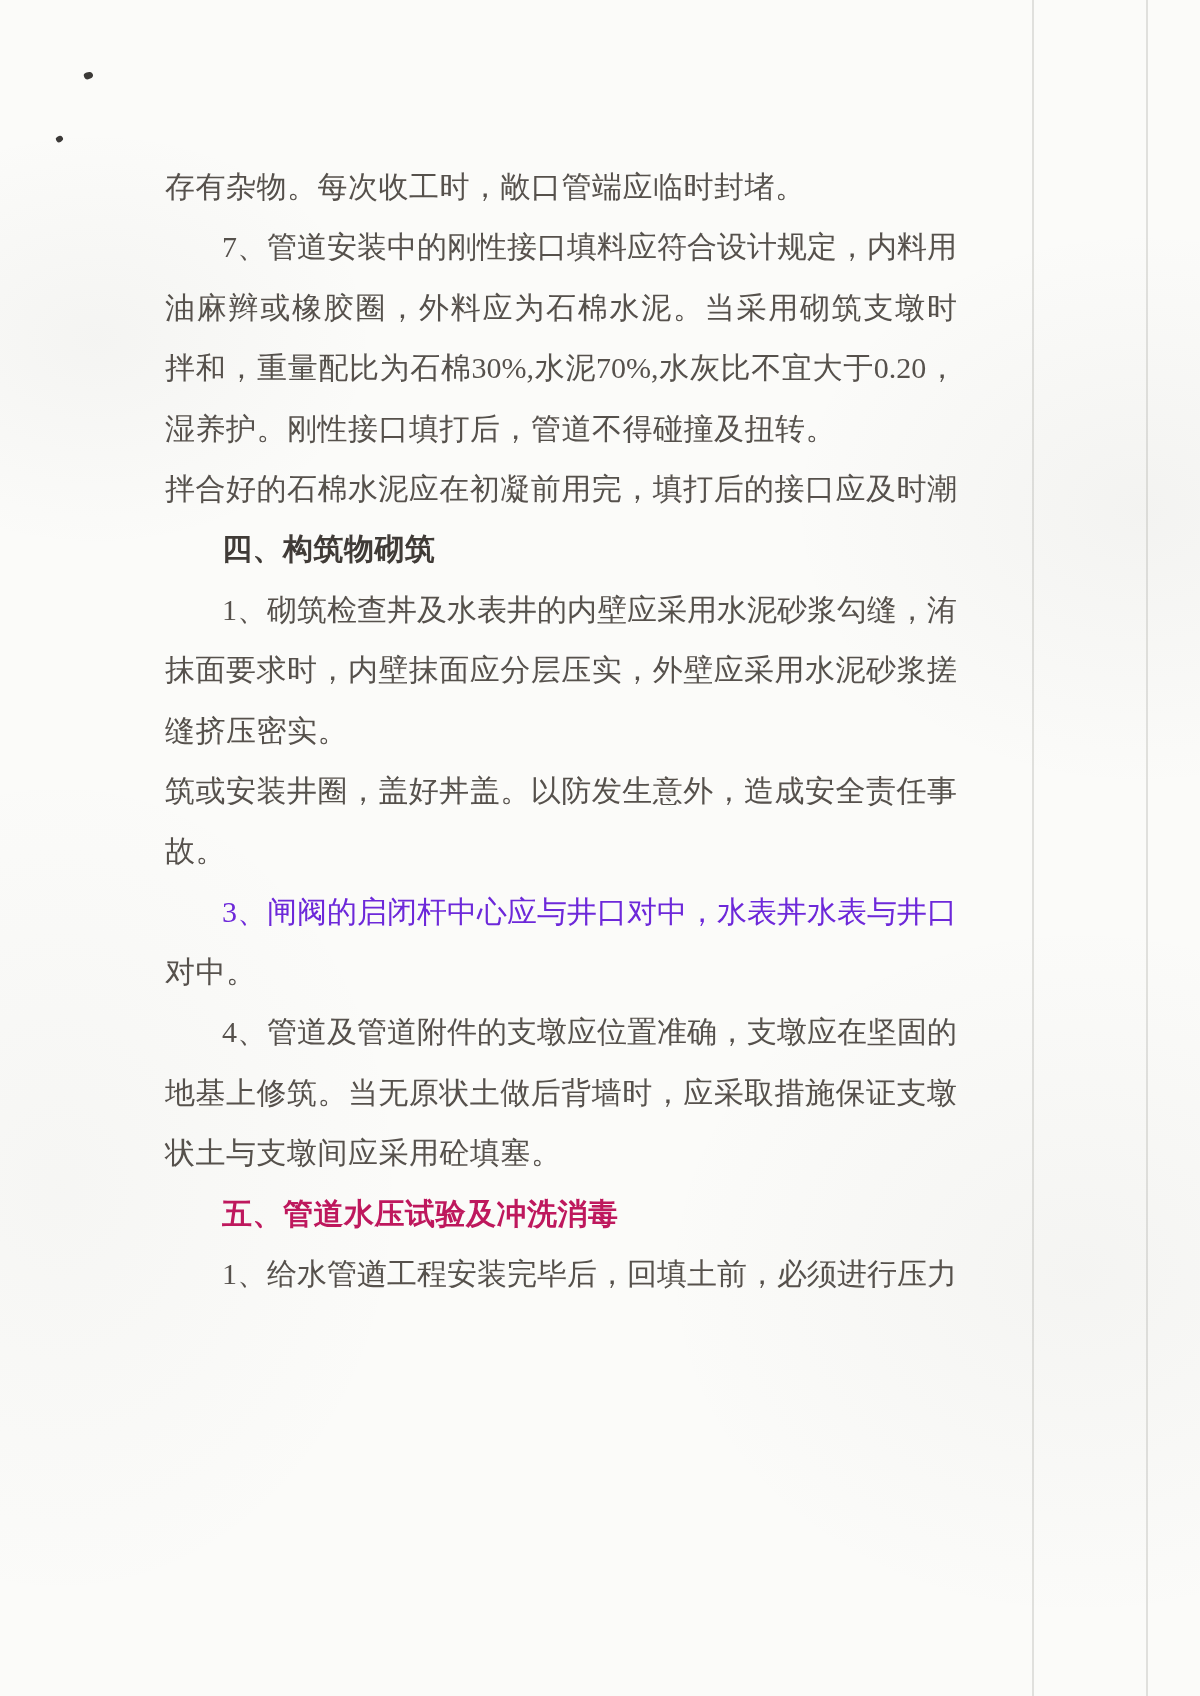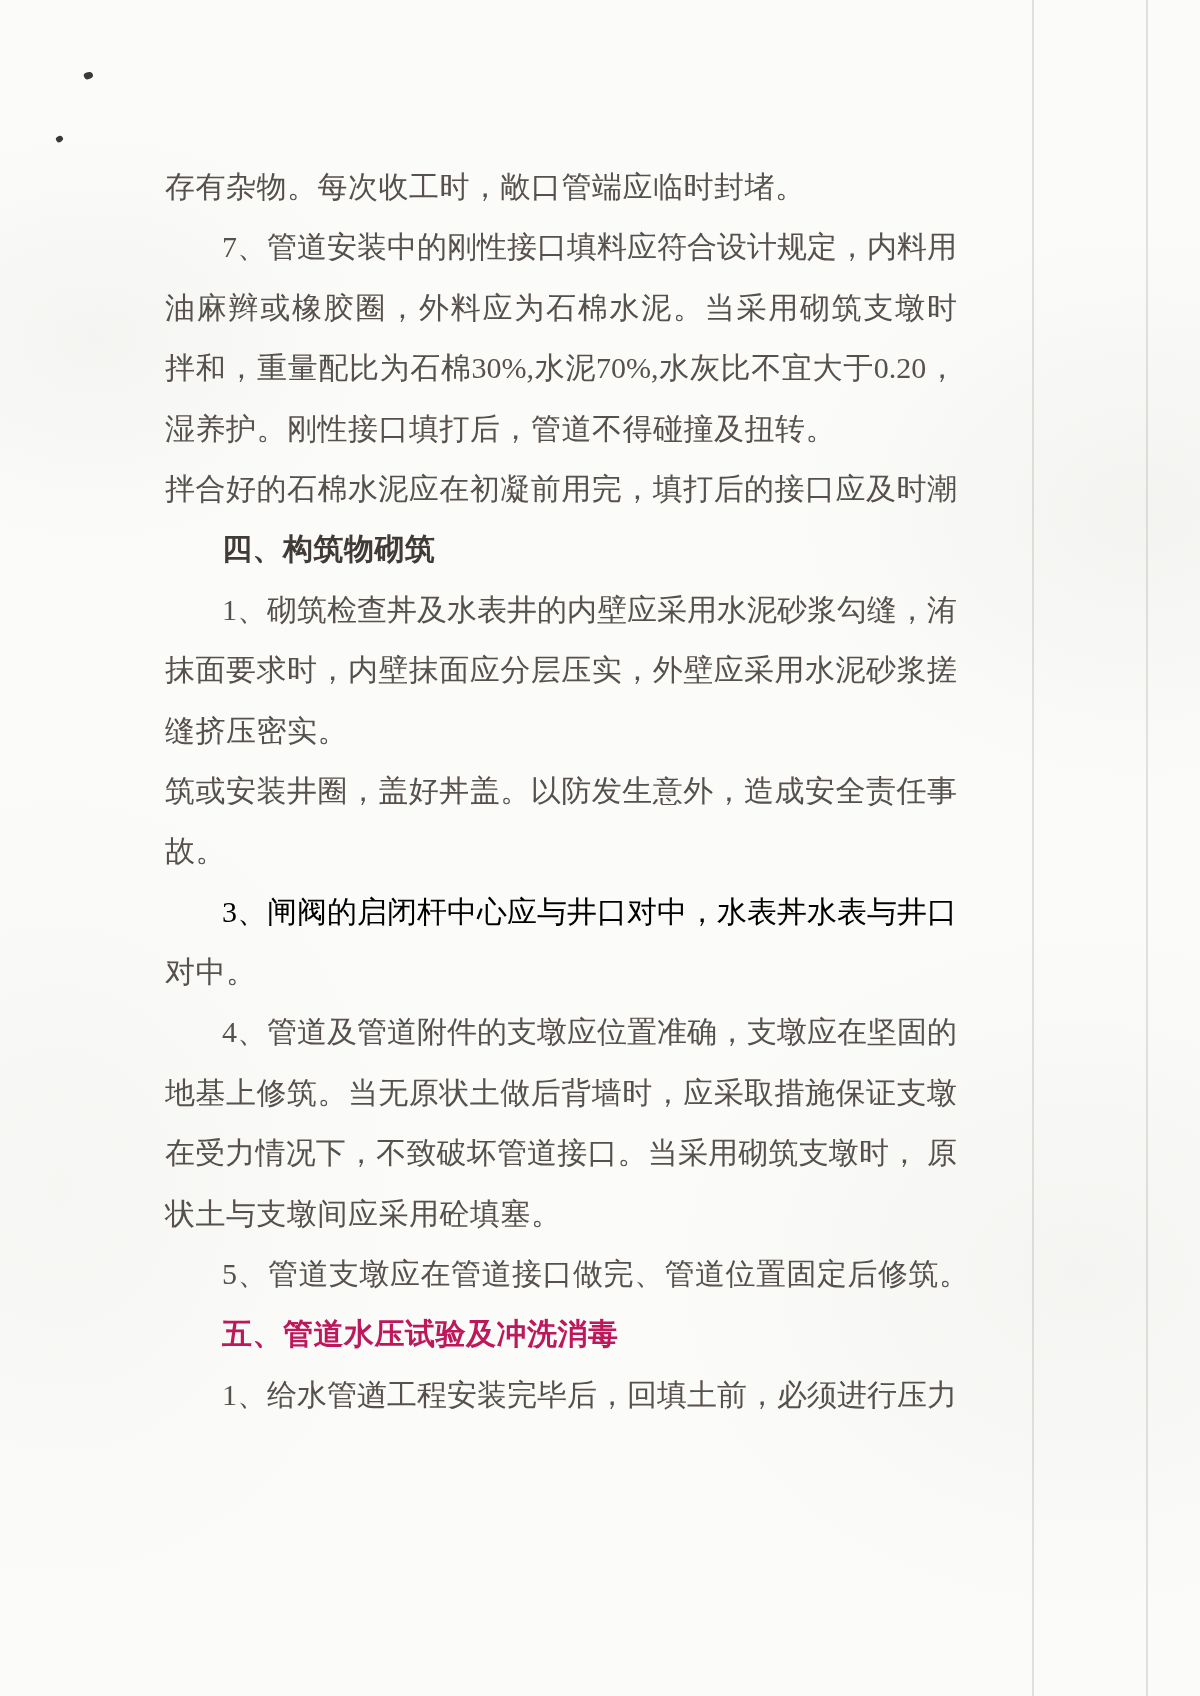--- a/index.html
+++ b/index.html
@@ -78,22 +78,20 @@
     <div class="line justify" style="color: rgb(86, 81, 76);">油麻辫或橡胶圈，外料应为石棉水泥。当采用砌筑支墩时</div>
     <div class="line justify" style="color: rgb(86, 81, 76);">拌和，重量配比为石棉30%,水泥70%,水灰比不宜大于0.20，</div>
     <div class="line" style="color: rgb(86, 81, 76);">湿养护。刚性接口填打后，管道不得碰撞及扭转。</div>
     <div class="line justify" style="color: rgb(86, 81, 76);">拌合好的石棉水泥应在初凝前用完，填打后的接口应及时潮</div>
     <div class="line indent heading" style="color: rgb(64, 59, 55);">四、构筑物砌筑</div>
     <div class="line indent justify" style="color: rgb(86, 81, 76);">1、砌筑检查丼及水表井的内壁应采用水泥砂浆勾缝，洧</div>
     <div class="line justify" style="color: rgb(86, 81, 76);">抹面要求时，内壁抹面应分层压实，外壁应采用水泥砂浆搓</div>
     <div class="line" style="color: rgb(86, 81, 76);">缝挤压密实。</div>
     <div class="line justify" style="color: rgb(86, 81, 76);">筑或安装井圈，盖好丼盖。以防发生意外，造成安全责任事</div>
     <div class="line" style="color: rgb(86, 81, 76);">故。</div>
-    <div class="line indent justify" style="color: #000000;">3、闸阀的启闭杆中心应与井口对中，水表丼水表与井口</div>
+    <div class="line indent justify" style="color: #6d28d9;">3、闸阀的启闭杆中心应与井口对中，水表丼水表与井口</div>
     <div class="line" style="color: rgb(86, 81, 76);">对中。</div>
     <div class="line indent justify" style="color: rgb(86, 81, 76);">4、管道及管道附件的支墩应位置准确，支墩应在坚固的</div>
     <div class="line justify" style="color: rgb(86, 81, 76);">地基上修筑。当无原状土做后背墙时，应采取措施保证支墩</div>
-    <div class="line justify" style="color: rgb(86, 81, 76);">在受力情况下，不致破坏管道接口。当采用砌筑支墩时， 原</div>
     <div class="line" style="color: rgb(86, 81, 76);">状土与支墩间应采用砼填塞。</div>
-    <div class="line indent" style="color: rgb(86, 81, 76);">5、管道支墩应在管道接口做完、管道位置固定后修筑。</div>
     <div class="line indent heading" style="color: #be185d;">五、管道水压试验及冲洗消毒</div>
     <div class="line indent justify" style="color: rgb(86, 81, 76);">1、给水管遒工程安装完毕后，回填土前，必须进行压力</div>
   </div>
 
 </body></html>

